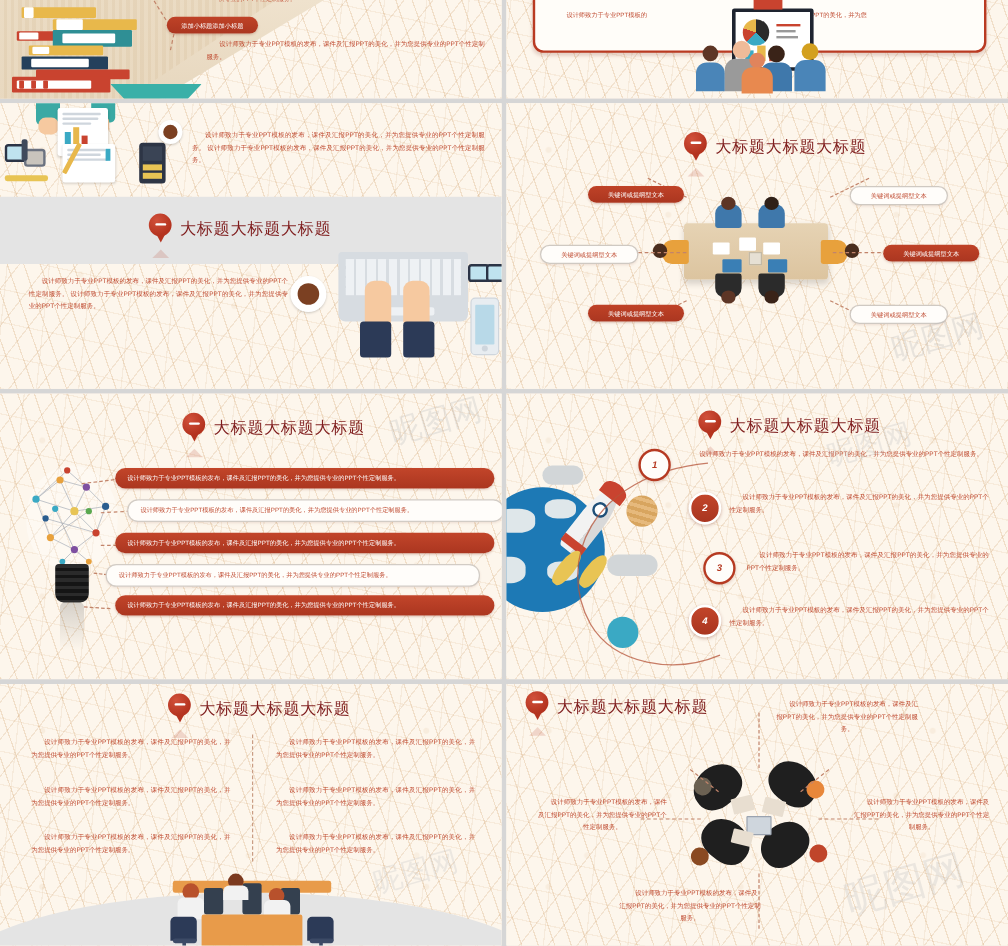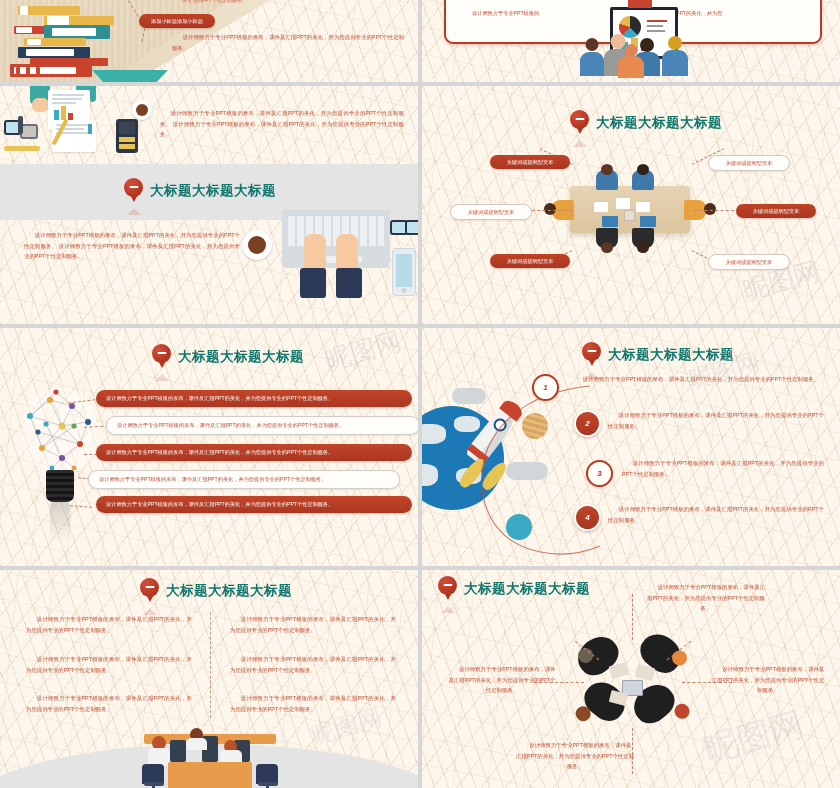--- a/index.html
+++ b/index.html
@@ -52,21 +52,21 @@
   .pin .dash{
     position:absolute;left:50%;top:8px;transform:translateX(-50%);
     width:9px;height:2.4px;background:#fff;border-radius:2px;
   }
   .pin .refl{
     position:absolute;left:50%;top:27px;transform:translateX(-50%) scaleY(-.55);
     width:0;height:0;border-left:7px solid transparent;border-right:7px solid transparent;
     border-top:13px solid rgba(180,51,31,.17);
   }
   .bigtitle{
-    font-size:13.5px;font-weight:bold;color:#0f766e;letter-spacing:.5px;white-space:nowrap;
+    font-size:13.5px;font-weight:normal;color:#7f1d1d;letter-spacing:.5px;white-space:nowrap;
   }
 
   
   .body-txt{
     color:#bf4a30;font-size:5.4px;line-height:1.95;text-align:justify;
   }
   .body-txt.ind{text-indent:2em;}
 
   
   .pill{

